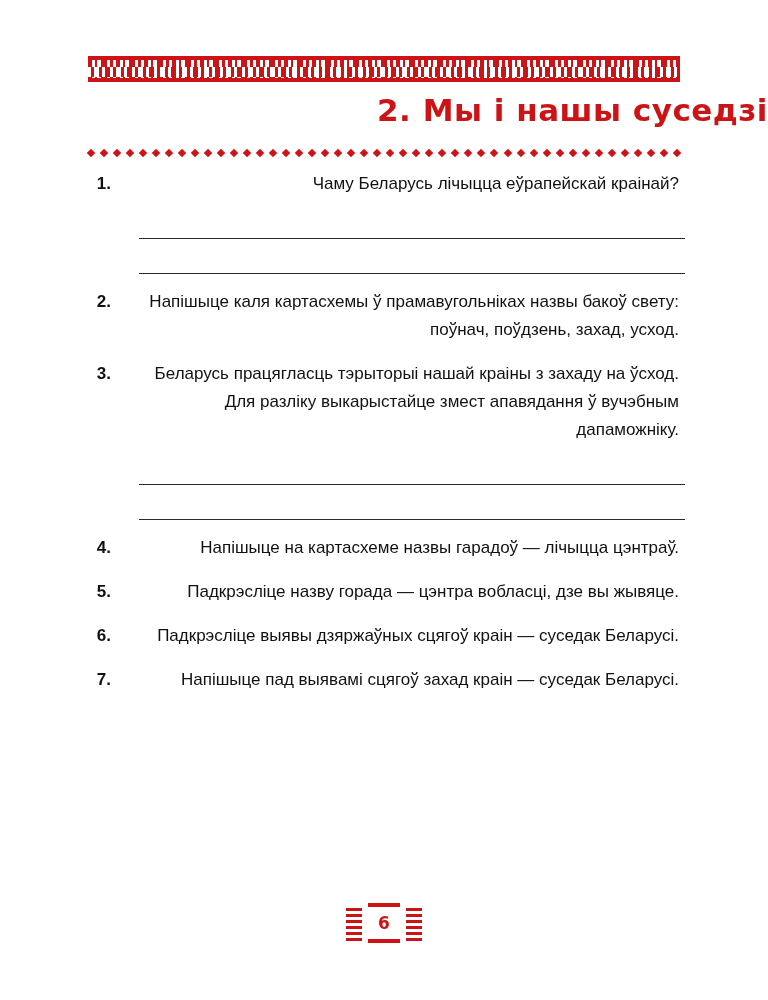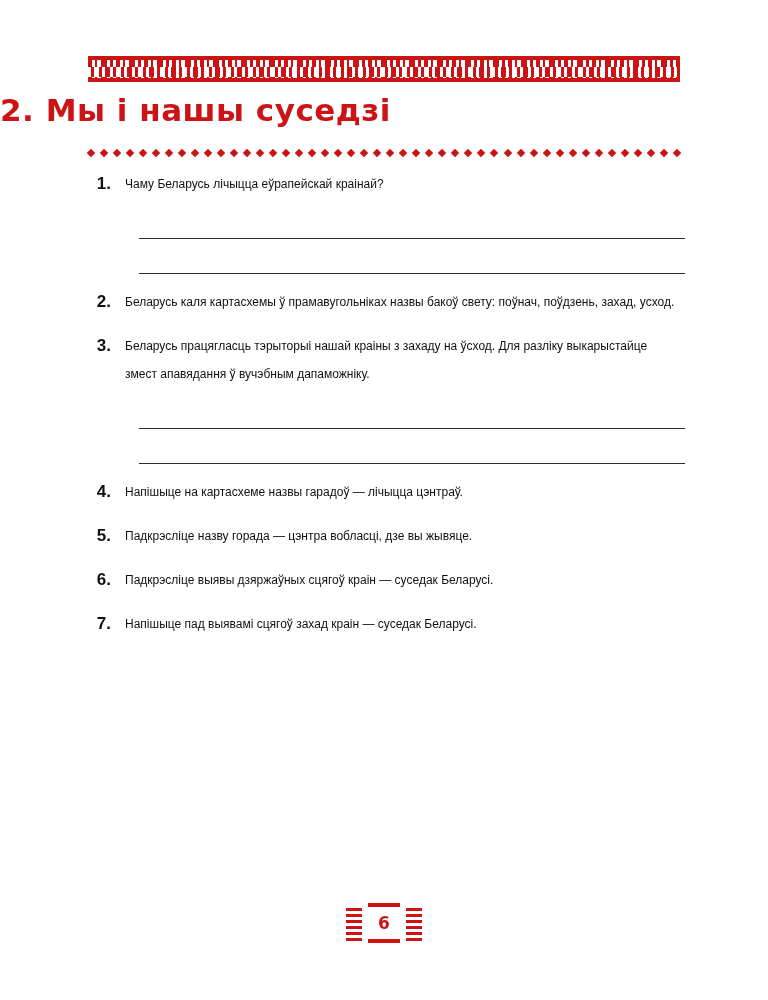--- a/index.html
+++ b/index.html
@@ -59,21 +59,21 @@
         #ffffff 14px, #ffffff 17px,
         #cc1417 17px, #cc1417 22px);
   }
 
   
   .chapter-title {
     position: absolute;
     left: 0;
     right: 0;
     top: 92px;
-    text-align: left;
+    text-align: right;
     color: #cc1417;
     font-family: "DejaVu Sans", sans-serif;
     font-size: 31px;
     font-weight: bold;
     letter-spacing: 0.5px;
   }
 
   
   .diamond-rule {
     position: absolute;
@@ -110,24 +110,25 @@
     text-align: right;
     padding-right: 14px;
     box-sizing: border-box;
     font-size: 17px;
     font-weight: bold;
     color: #111;
     line-height: 28px;
   }
   .task-text {
     flex: 1;
-    font-size: 12px;
+    font-size: 17px;
     line-height: 28px;
     color: #111;
     padding-right: 6px;
+    text-align: right;
   }
   .answer-lines {
     margin: 6px 0 14px 54px;
     width: 546px;
   }
   .answer-line {
     border-bottom: 1.5px solid #2b2b2b;
     height: 34px;
   }
   .spacer-sm { height: 12px; }
@@ -242,21 +243,21 @@
       <div class="task">
         <div class="task-num">1.</div>
         <div class="task-text">Чаму Беларусь лічыцца еўрапейскай краінай?</div>
       </div>
       <div class="answer-lines">
         <div class="answer-line"></div>
         <div class="answer-line"></div>
       </div>
       <div class="task">
         <div class="task-num">2.</div>
-        <div class="task-text">Беларусь каля картасхемы ў прамавугольніках назвы бакоў свету: поўнач, поўдзень, захад, усход.</div>
+        <div class="task-text">Напішыце каля картасхемы ў прамавугольніках назвы бакоў свету: поўнач, поўдзень, захад, усход.</div>
       </div>
       <div class="spacer-sm"></div>
       <div class="task">
         <div class="task-num">3.</div>
         <div class="task-text">Беларусь працягласць тэрыторыі нашай краіны з захаду на ўсход. Для разліку выкарыстайце змест апавядання ў вучэбным дапаможніку.</div>
       </div>
       <div class="answer-lines">
         <div class="answer-line"></div>
         <div class="answer-line"></div>
       </div>

